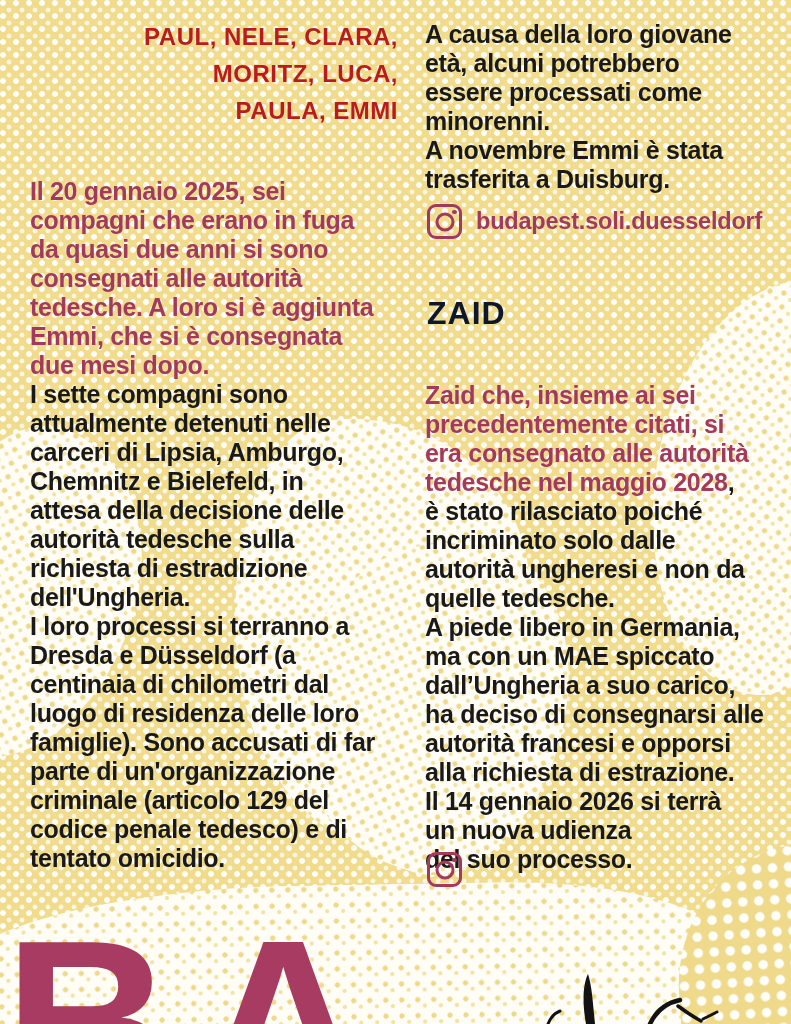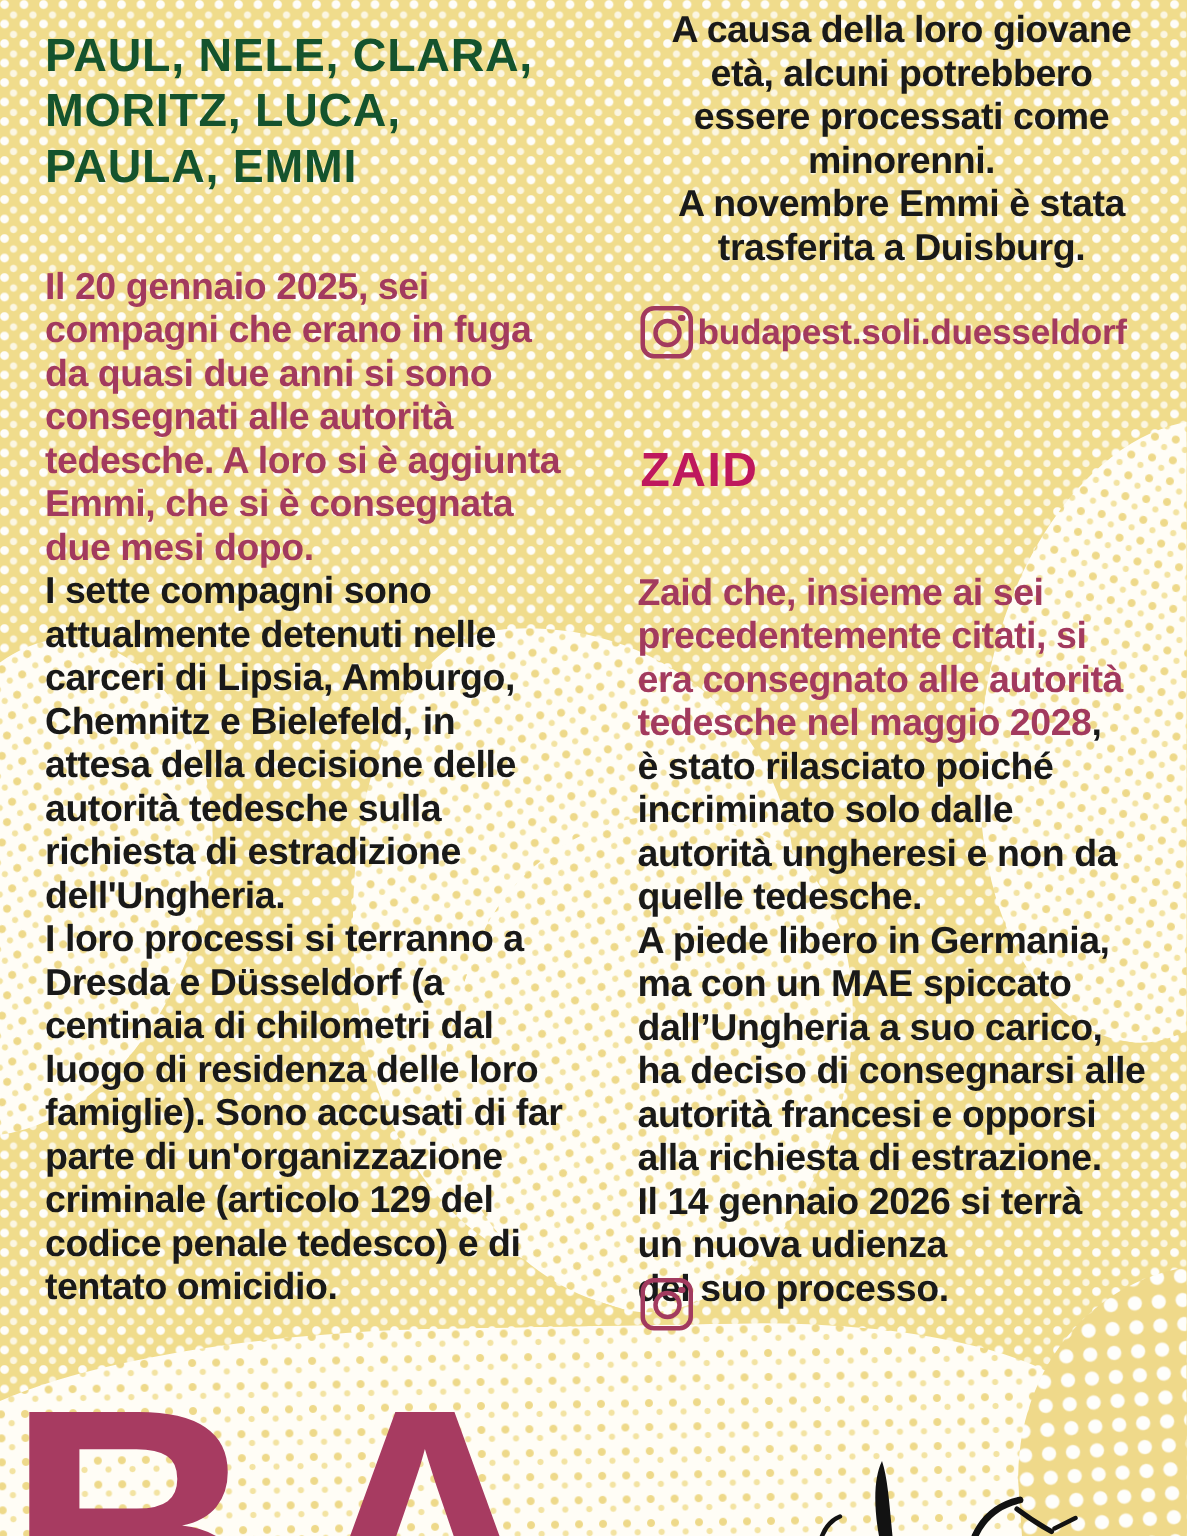--- a/index.html
+++ b/index.html
@@ -38,30 +38,31 @@
   .corner-patch{
     position:absolute;z-index:1;left:678px;top:845px;width:220px;height:260px;
     border-radius:60% 0 0 0/55% 0 0 0;transform:rotate(-4deg);
     background-color:#efd98a;
     background-image:radial-gradient(circle at 6px 6px, rgba(255,255,255,.97) 4.2px, transparent 5.2px);
     background-size:16px 16px;
   }
   .pre{white-space:pre-line;}
   .col{position:absolute;z-index:2;}
   .title{
-    font-size:31px;line-height:37px;font-weight:800;letter-spacing:.5px;
-    color:#14532d;
+    font-size:24px;line-height:37px;font-weight:800;letter-spacing:.5px;
+    color:#b91c1c;
+    text-align:right;
   }
   .body-text{
     font-size:25px;line-height:29px;font-weight:700;letter-spacing:-.3px;
     color:#191919;
   }
   .hl{color:var(--magenta);margin-top:12px;}
-  .zaid-title{font-size:32px;font-weight:800;letter-spacing:1px;color:#be185d;text-align:center;}
-  .ig-row{position:absolute;z-index:2;display:flex;align-items:center;gap:3px;}
+  .zaid-title{font-size:32px;font-weight:800;letter-spacing:1px;color:#0f172a;text-align:center;}
+  .ig-row{position:absolute;z-index:2;display:flex;align-items:center;gap:14px;}
   .ig-icon{width:29px;height:29px;border:3.5px solid var(--magenta);border-radius:9px;position:relative;display:inline-block;flex:0 0 auto;}
   .ig-lens{position:absolute;left:50%;top:50%;transform:translate(-50%,-50%);width:13px;height:13px;border:3.5px solid var(--magenta);border-radius:50%;}
   .ig-dot{position:absolute;right:2.5px;top:2.5px;width:4.5px;height:4.5px;background:var(--magenta);border-radius:50%;}
   .ig-handle{font-size:23.5px;font-weight:700;color:var(--magenta);letter-spacing:-.2px;}
   .big-letters{
     position:absolute;z-index:2;left:4px;top:906px;
     font-size:232px;line-height:1;font-weight:900;letter-spacing:28px;
     color:#a73b61;
   }
   .scribble{position:absolute;z-index:3;left:538px;top:974px;}
@@ -101,21 +102,21 @@
 centinaia di chilometri dal
 luogo di residenza delle loro
 famiglie). Sono accusati di far
 parte di un'organizzazione
 criminale (articolo 129 del
 codice penale tedesco) e di
 tentato omicidio.</span>
   </div>
 </div>
 
-<div class="col body-text pre" style="left:425px;top:6px;width:352px;text-align:center;">A causa della loro giovane
+<div class="col body-text pre" style="left:425px;top:20px;width:352px;">A causa della loro giovane
 età, alcuni potrebbero
 essere processati come
 minorenni.
 A novembre Emmi è stata
 trasferita a Duisburg.</div>
 
 <div class="ig-row" style="left:427px;top:204px;">
   <span class="ig-icon">
     <span class="ig-lens"></span>
     <span class="ig-dot"></span>

